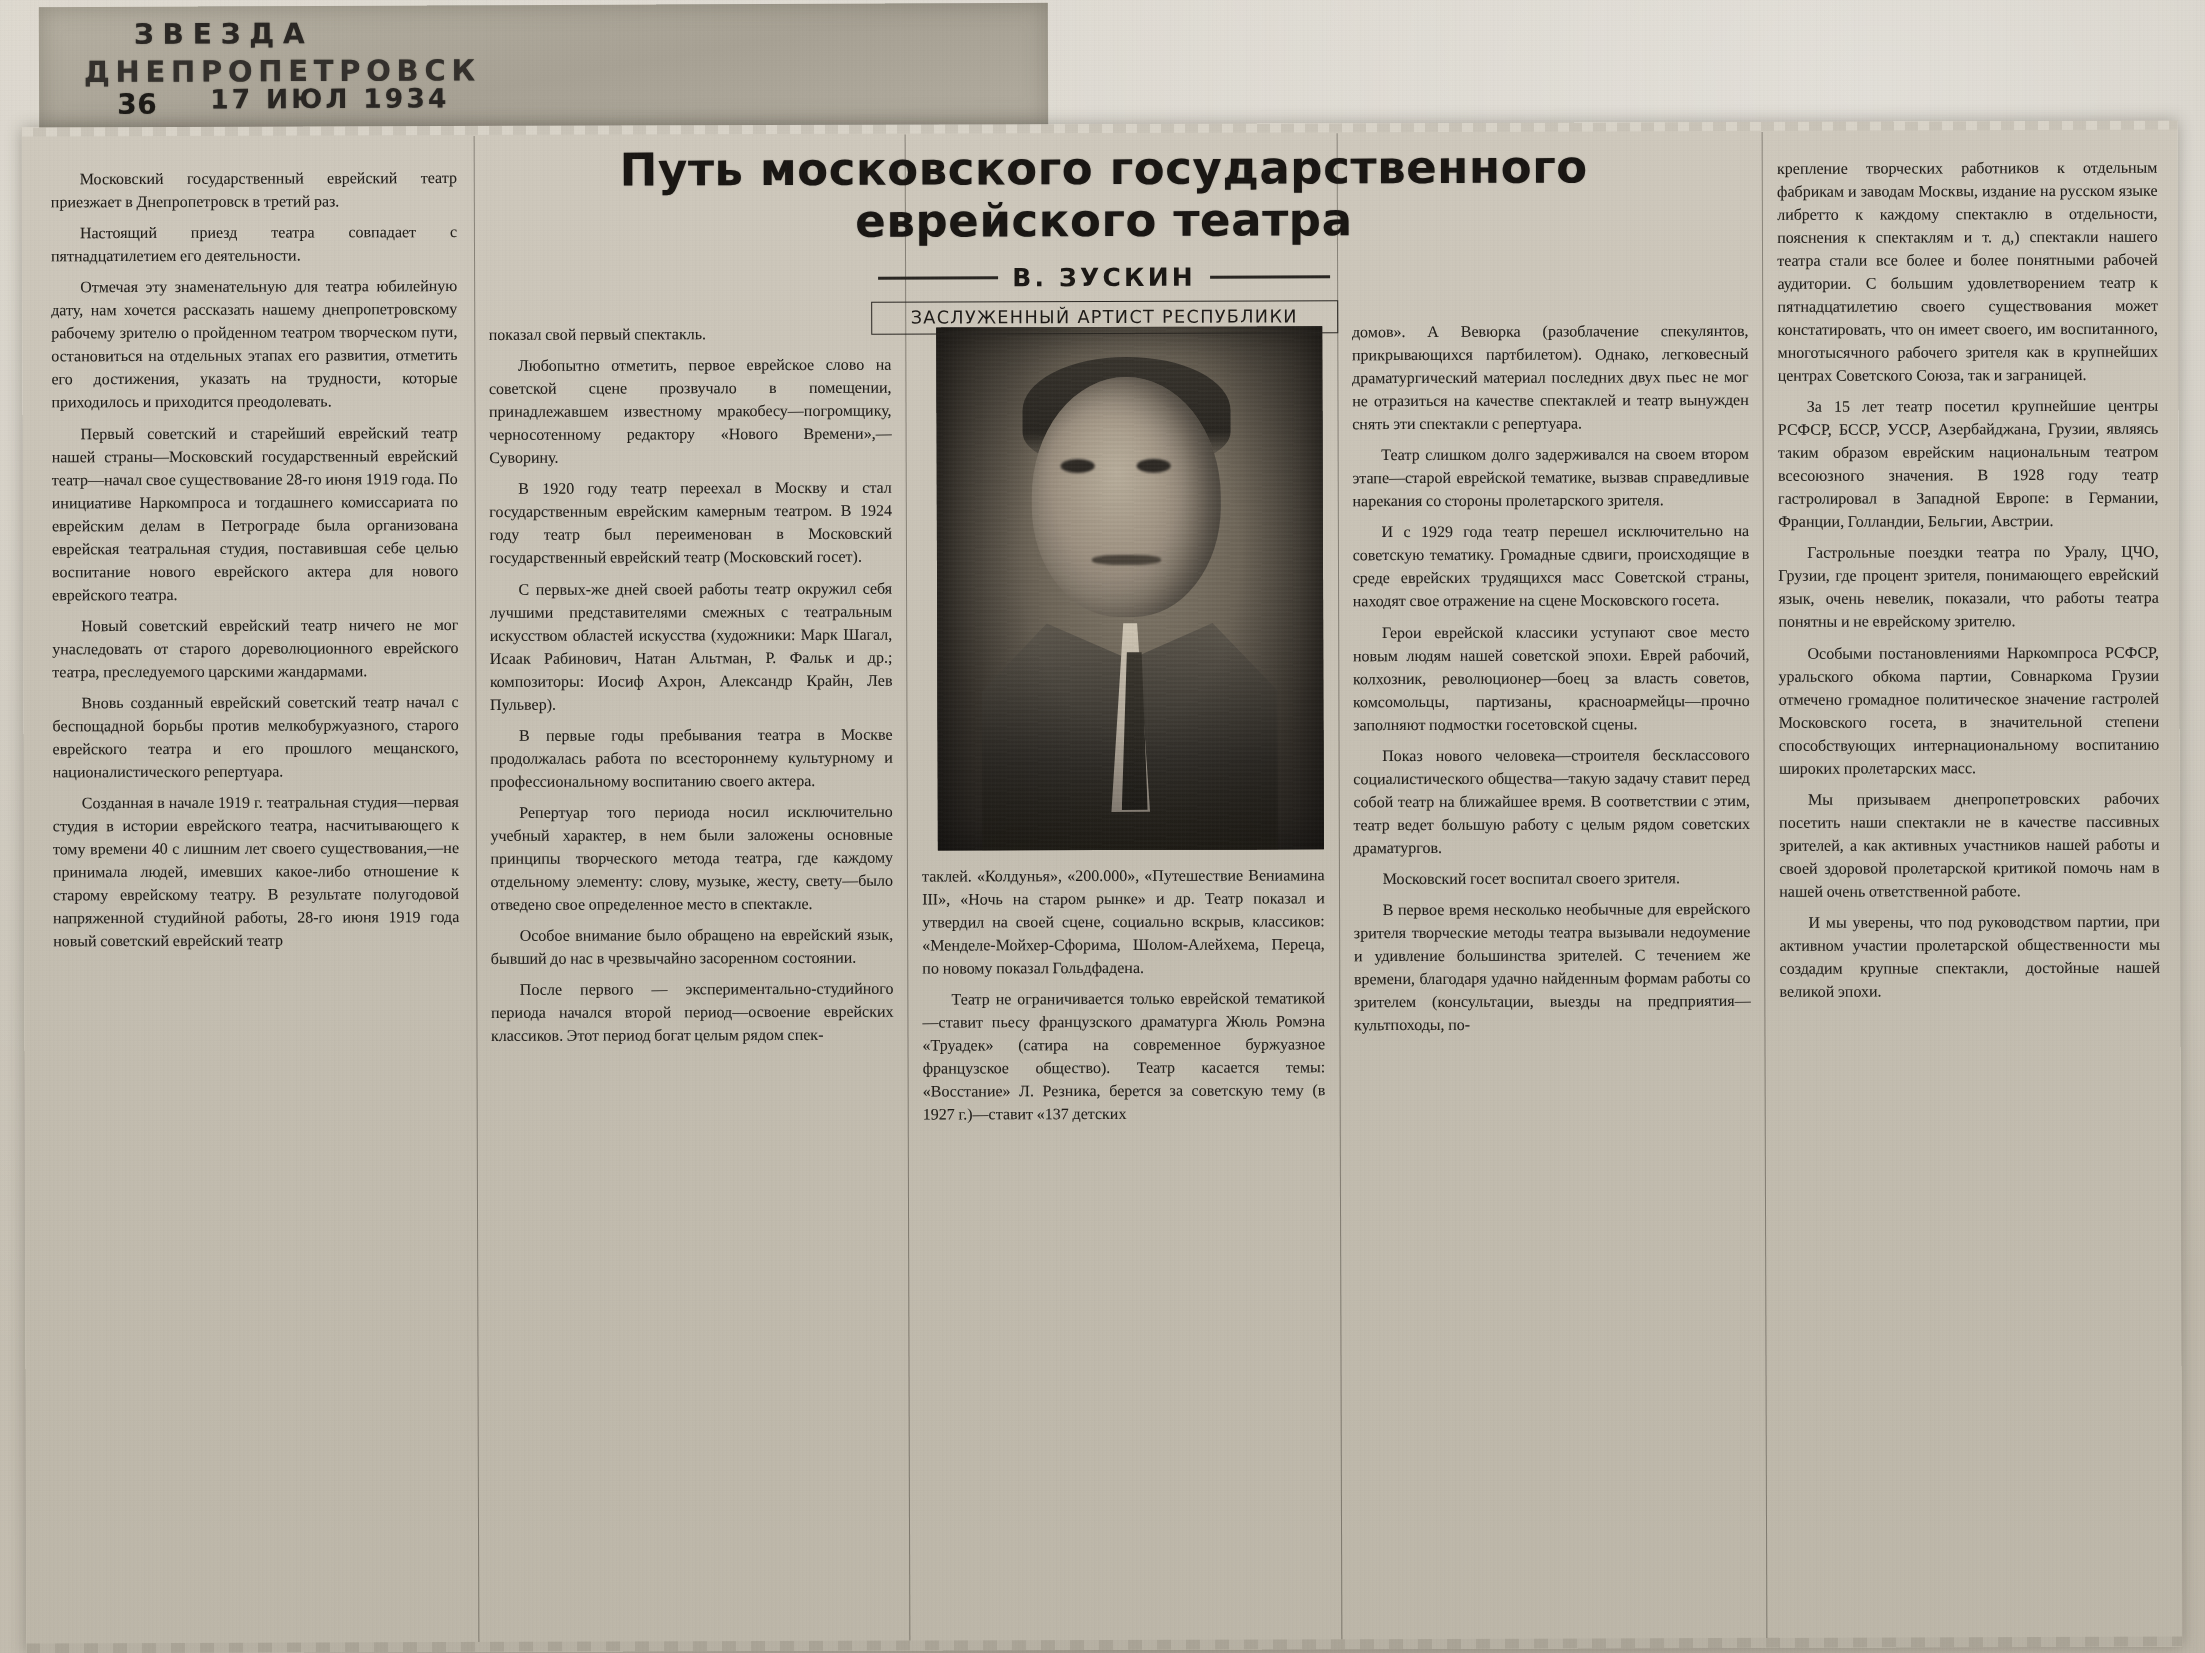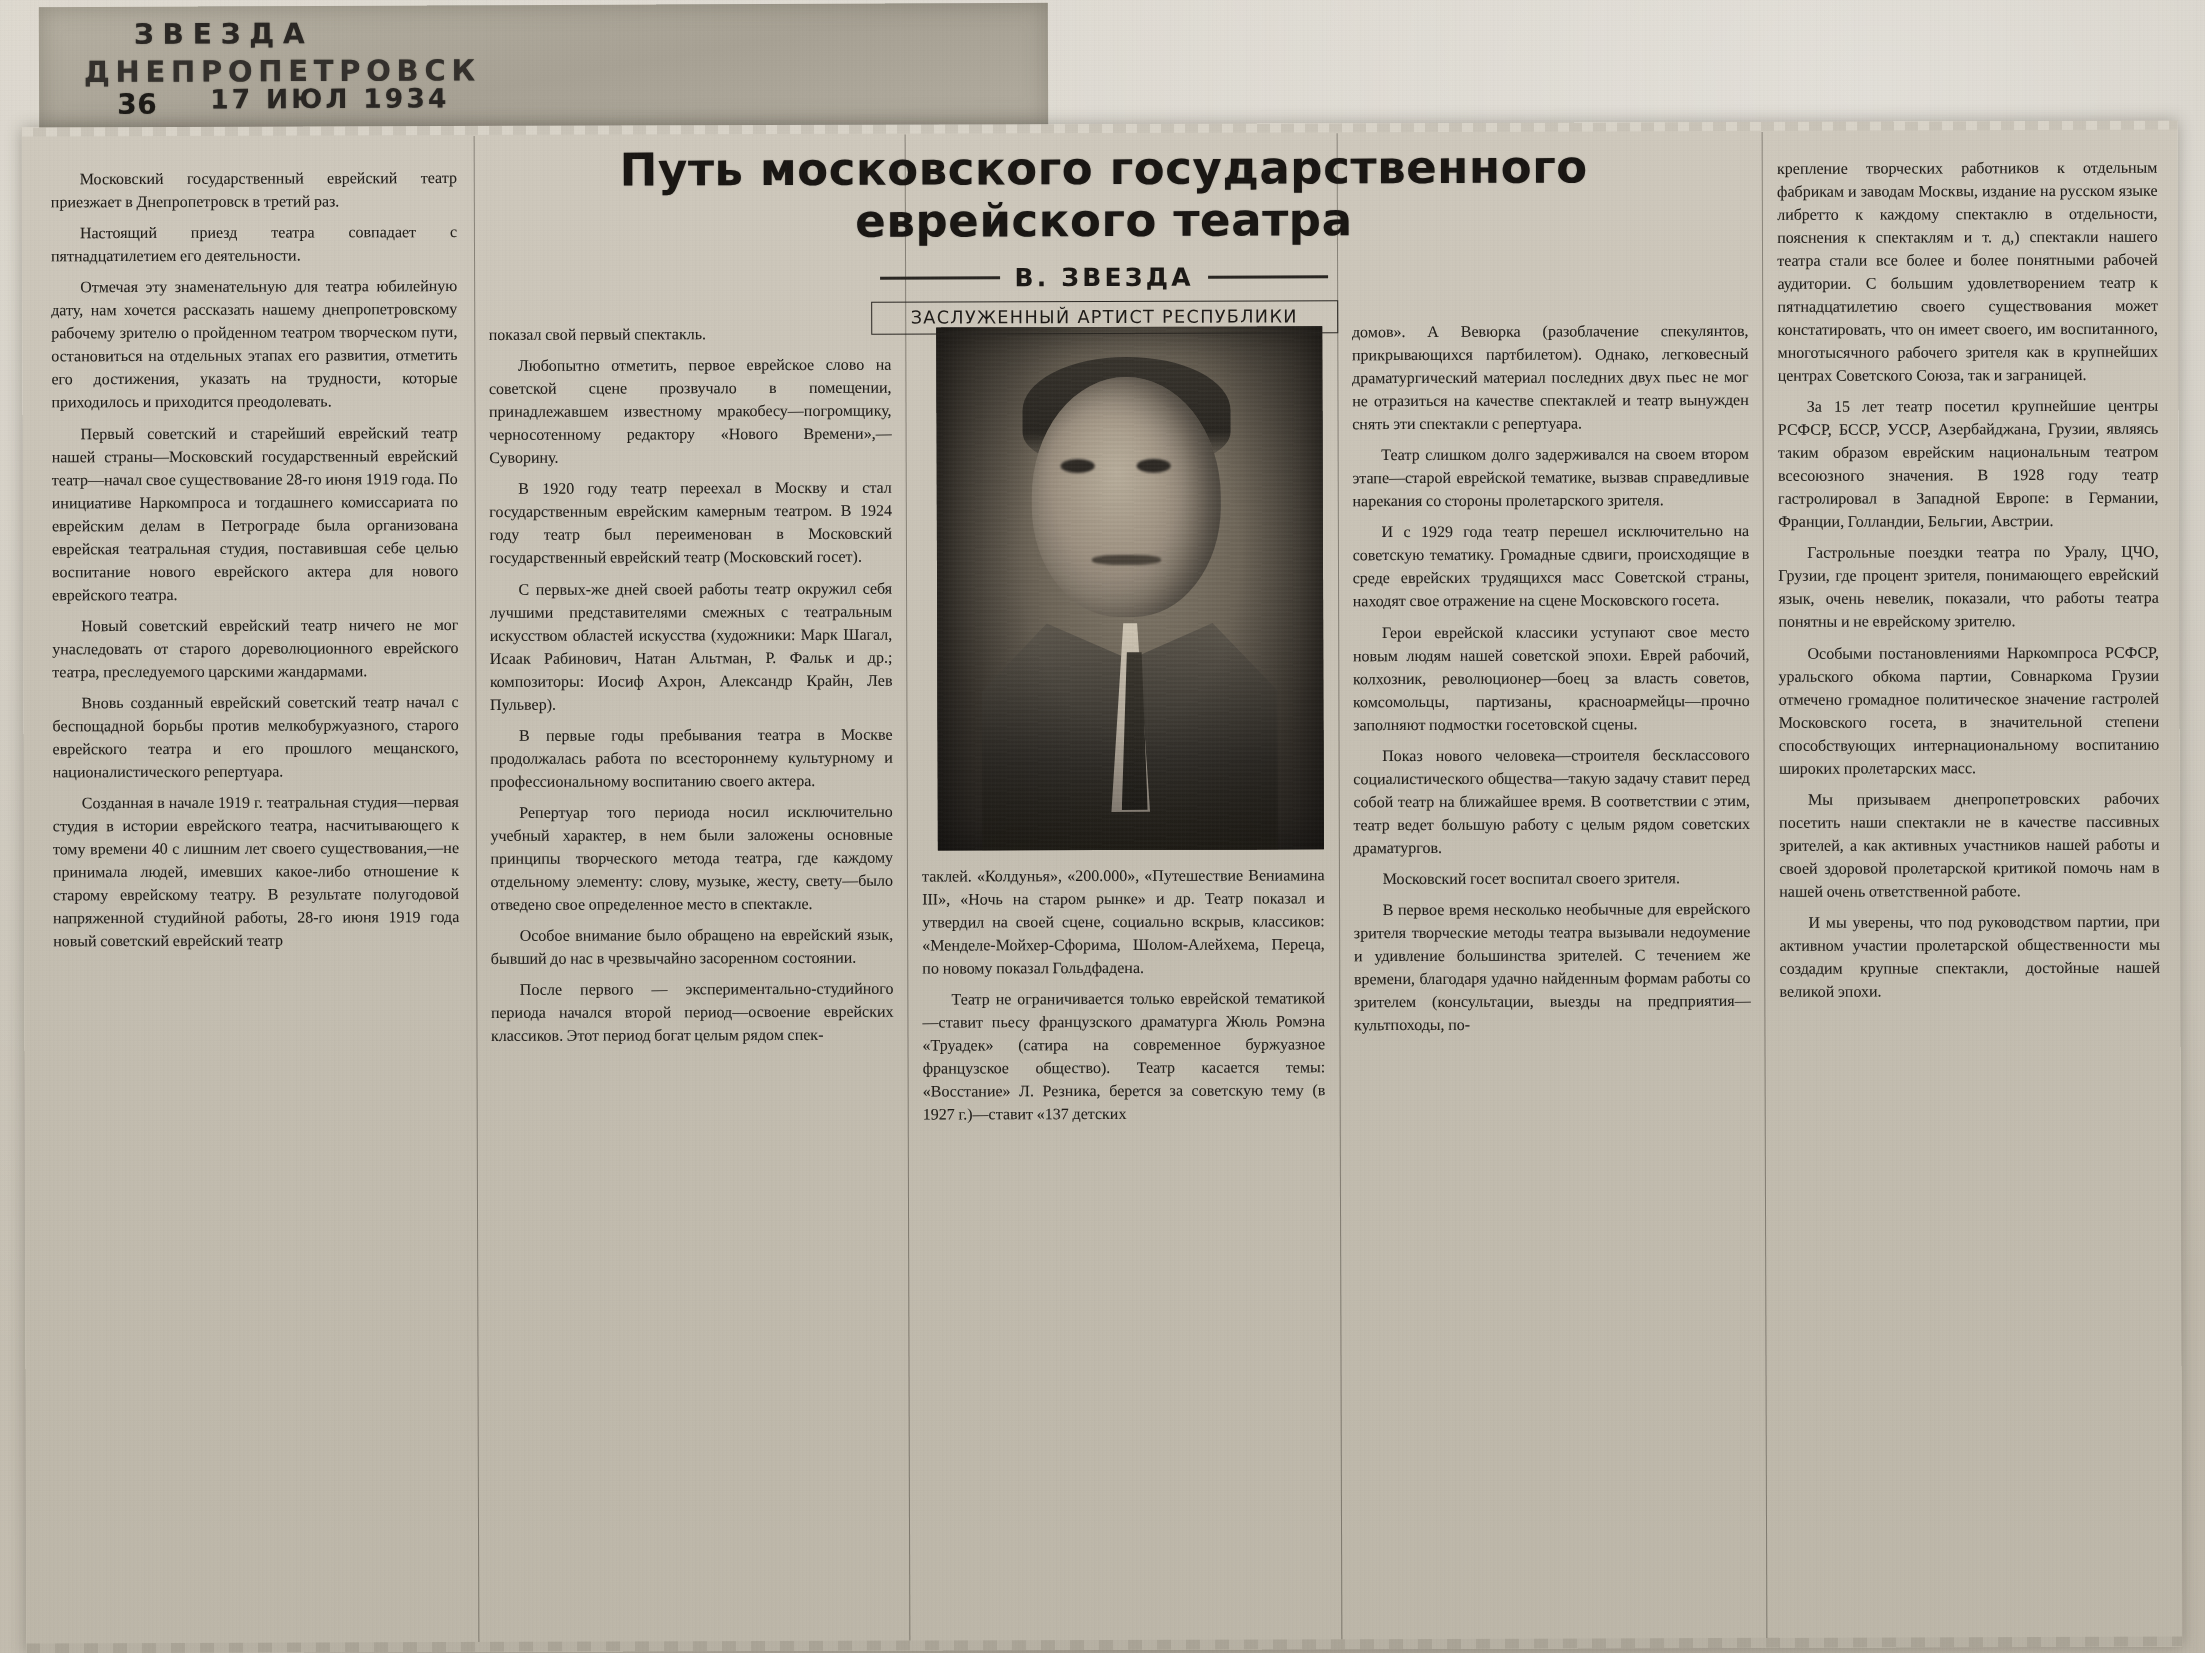--- a/index.html
+++ b/index.html
@@ -298,21 +298,21 @@
 
   <div class="clipping">
     <div class="torn-edge-top"></div>
     <div class="torn-edge-bottom"></div>
 
     <div class="headline-wrap">
       <h1 class="headline">Путь московского государственного еврейского театра</h1>
       <div class="byline-box">
         <div class="byline-name">
           <span class="byline-rule"></span>
-          <span>В. ЗВЕЗДА</span>
+          <span>В. ЗУСКИН</span>
           <span class="byline-rule"></span>
         </div>
         <div class="byline-sub">ЗАСЛУЖЕННЫЙ АРТИСТ РЕСПУБЛИКИ</div>
       </div>
     </div>
 
     <div class="clip-inner">
       <div class="cols">
 
         <div class="col col1">

